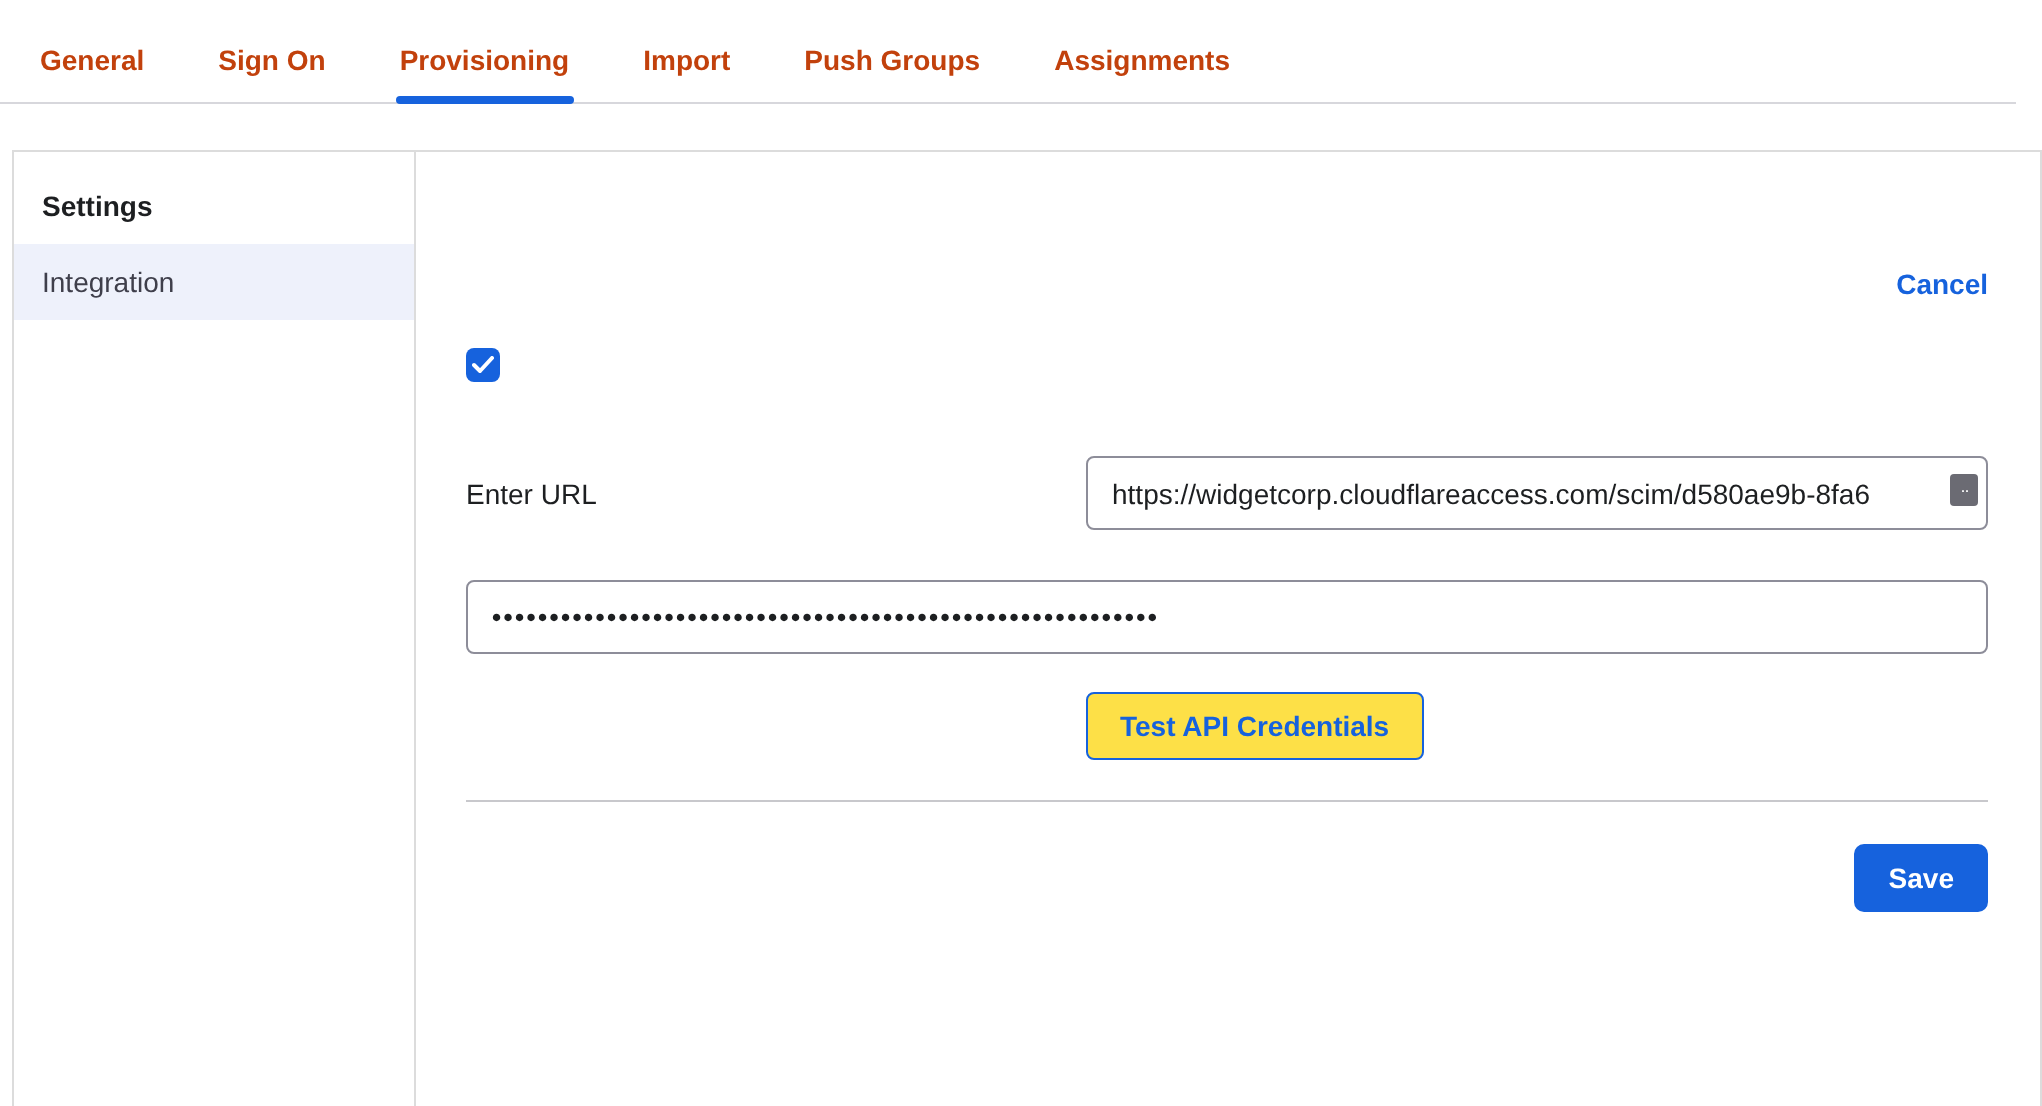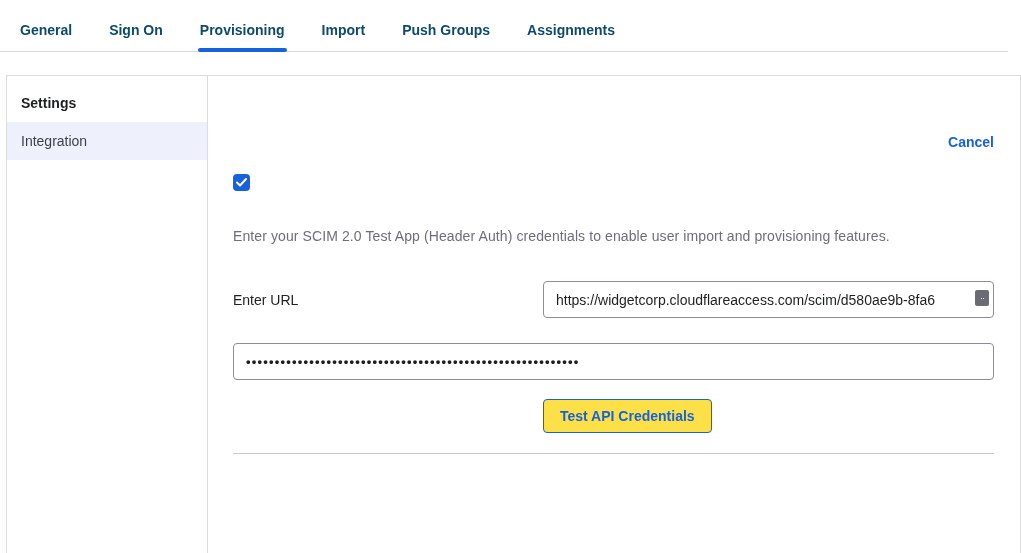--- a/index.html
+++ b/index.html
@@ -17,21 +17,21 @@
     align-items: flex-end;
     gap: 37px;
     padding: 20px 0 0 20px;
     border-bottom: 1px solid #d7d7dc;
     height: 52px;
     margin-right: 13px;
   }
   .tab {
     font-size: 14px;
     font-weight: 700;
-    color: #0c4a6e;
+    color: #c2410c;
     padding-bottom: 13px;
     position: relative;
     cursor: pointer;
     white-space: nowrap;
   }
   .tab.active::after {
     content: "";
     position: absolute;
     left: -2px; right: -2px; bottom: -1px;
     height: 4px;
@@ -232,21 +232,20 @@
     </div>
 
     <div class="enable-row">
       <span class="checkbox">
         <svg width="11" height="9" viewBox="0 0 11 9">
           <path d="M1 4.5 L4 7.5 L10 1" stroke="#ffffff" stroke-width="2" fill="none" stroke-linecap="round" stroke-linejoin="round"></path>
         </svg>
       </span>
     </div>
 
-    <p class="description">Enter your SCIM 2.0 Test App (Header Auth) credentials to enable user import and provisioning features.</p>
 
     <div class="form-row first">
       <label class="form-label">Enter URL</label>
       <div class="input-wrap">
         <input class="text-input" type="text" value="https://widgetcorp.cloudflareaccess.com/scim/d580ae9b-8fa6" style="">
         <span class="cursor-block">··</span>
       </div>
     </div>
 
     <div class="form-row">
@@ -254,15 +253,18 @@
         <input class="text-input token-input" type="text" value="••••••••••••••••••••••••••••••••••••••••••••••••••••••••••" style="">
       </div>
     </div>
 
     <div class="test-btn-row">
       <button class="test-btn">Test API Credentials</button>
     </div>
 
     <hr class="divider">
 
+    <div class="save-row">
+      <button class="save-btn">Save</button>
+    </div>
 
   </main>
 </div>
 
 </body></html>

